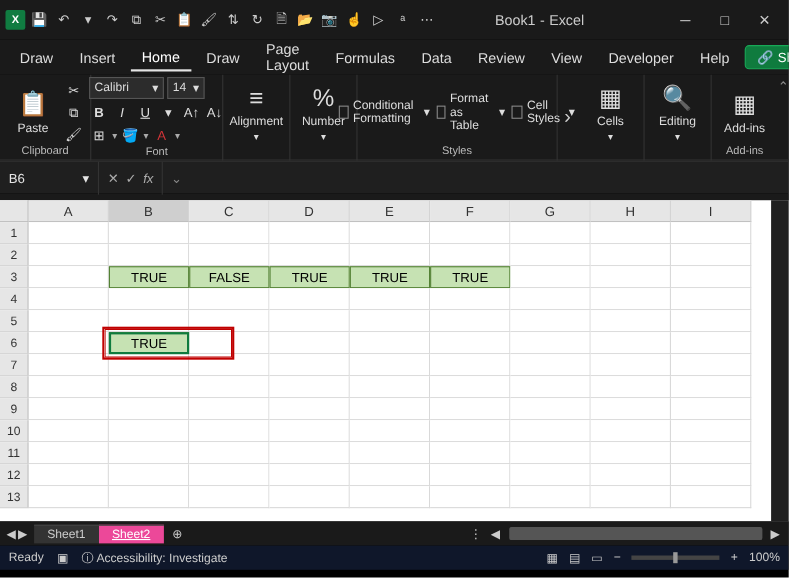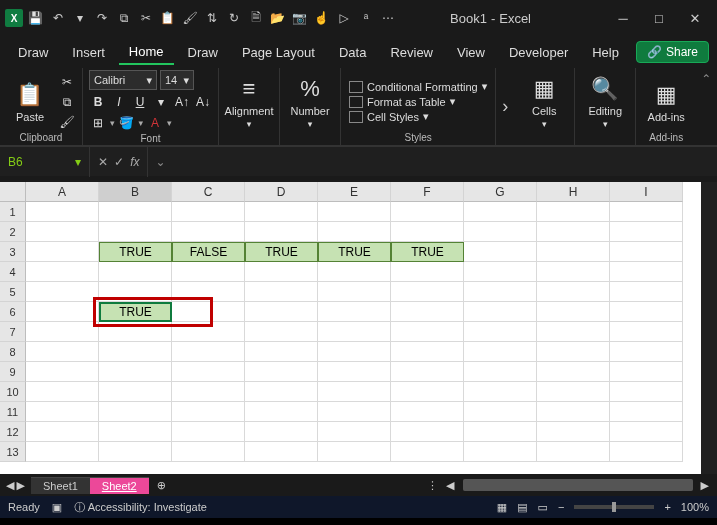--- a/index.html
+++ b/index.html
@@ -11,44 +11,44 @@
   .titlebar .icon { width: 20px; height: 20px; display: flex; align-items: center; justify-content: center; color: #ccc; font-size: 12px; }
   .titlebar .spacer { flex: 1; }
   .titlebar .doc { color: #ccc; font-size: 13px; display:flex; gap:4px;}
   .titlebar .win { display: flex; gap: 16px; margin-left: 30px; margin-right:8px;}
   .titlebar .win div { width: 20px; text-align:center; color:#ccc; font-size:13px;}
   .xl-logo { width:18px; height:18px; background:#107c41; color:#fff; display:flex;align-items:center;justify-content:center; font-size:10px; font-weight:bold; border-radius:2px; }
 
   
   .menubar { background: #1a1a1a; height: 32px; display: flex; align-items: center; padding: 0 8px; gap: 4px;}
   .menubar .tab { padding: 4px 10px; color: #ddd; font-size: 13px; cursor: pointer; }
-  .menubar .tab.active { border-bottom: 2px solid #22c55e; color: #fff; }
+  .menubar .tab.active { border-bottom: 2px solid #e5e5e5; color: #fff; }
   .menubar .share { margin-left: auto; background: #0f7b3e; border:1px solid #18a957; border-radius:4px; padding: 3px 10px; display:flex; align-items:center; gap:4px; font-size:12px;}
 
   
   .ribbon { background: #1a1a1a; height: 78px; display: flex; border-bottom: 1px solid #333; }
   .group { display:flex; flex-direction:column; align-items:center; justify-content:flex-end; padding: 4px 6px 2px 6px; border-right:1px solid #333; height:78px;}
   .group-body { flex:1; display:flex; align-items:center; gap:4px; }
   .group-label { font-size: 10px; color: #bbb; margin-top:1px; height:12px;}
   .rbtn { color:#ddd; font-size:12px; display:flex; align-items:center; justify-content:center; }
   .big { flex-direction:column; width:48px; gap:2px; font-size:11px; color:#ddd;}
   .big .ico { font-size:22px; height:28px; display:flex;align-items:center;justify-content:center;}
   .fontbox, .sizebox { background:#2c2c2c; border:1px solid #555; color:#ddd; height:20px; font-size:11px; padding:0 4px; display:flex; align-items:center; justify-content:space-between;}
   .fontbox{ width:68px;} .sizebox{width:34px;}
   .row { display:flex; gap:3px; align-items:center;}
   .col { display:flex; flex-direction:column; gap:2px; }
   .mini { width:18px; height:18px; text-align:center;}
-  .stylelist { display:flex; flex-direction:column; gap:2px; font-size:11px; color:#ddd;}
+  .stylelist { display:flex; flex-direction:row; gap:2px; font-size:11px; color:#ddd;}
   .stylelist div { display:flex; align-items:center; gap:4px; padding:0 2px;}
   .stylelist .sq { width:14px; height:12px; border:1px solid #888; display:inline-block;}
   .chev { font-size:18px; color:#ccc; align-self:center; padding:0 6px;}
 
   
   .fbar { background: #1f1f1f; height: 30px; display:flex; align-items:center; border-top:1px solid #333;}
-  .namebox { width: 90px; height:30px; border-right:1px solid #333; display:flex; align-items:center; padding:0 8px; color:#84cc16; font-size:12px; justify-content:space-between;}
+  .namebox { width: 90px; height:30px; border-right:1px solid #333; display:flex; align-items:center; padding:0 8px; color:#e5e5e5; font-size:12px; justify-content:space-between;}
   .fx-icons { display:flex; align-items:center; gap:6px; padding:0 8px; color:#aaa; font-size:12px; border-right:1px solid #333; height:30px;}
   .fx-input { flex:1; color:#eee; padding:0 10px; font-size:13px; height:30px; display:flex; align-items:center;}
   .fbar-expand { width:24px; text-align:center; color:#888;}
 
   
   .hdr-gap { background:#1a1a1a; height:6px;}
 
   
   .grid-wrap { display:flex; height: 292px; background:#fff;}
   .rowhdrs { display:flex; flex-direction:column;}
@@ -121,20 +121,21 @@
     <div>✕</div>
   </div>
 </div>
 
 <div class="menubar">
   <div class="tab">Draw</div>
   <div class="tab">Insert</div>
   <div class="tab active">Home</div>
   <div class="tab">Draw</div>
   <div class="tab">Page Layout</div>
+  <div class="tab">Formulas</div>
   <div class="tab">Data</div>
   <div class="tab">Review</div>
   <div class="tab">View</div>
   <div class="tab">Developer</div>
   <div class="tab">Help</div>
   <div class="share">
     <span>🔗</span>
     <span>Share</span>
 
   </div>

